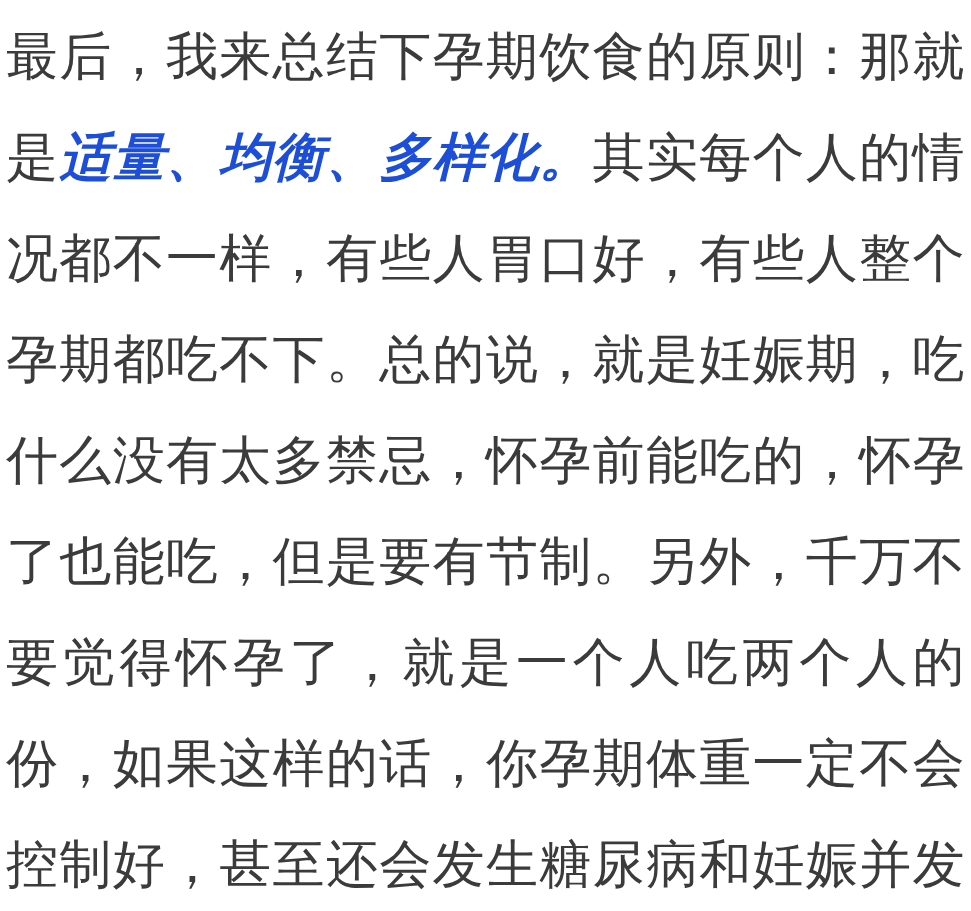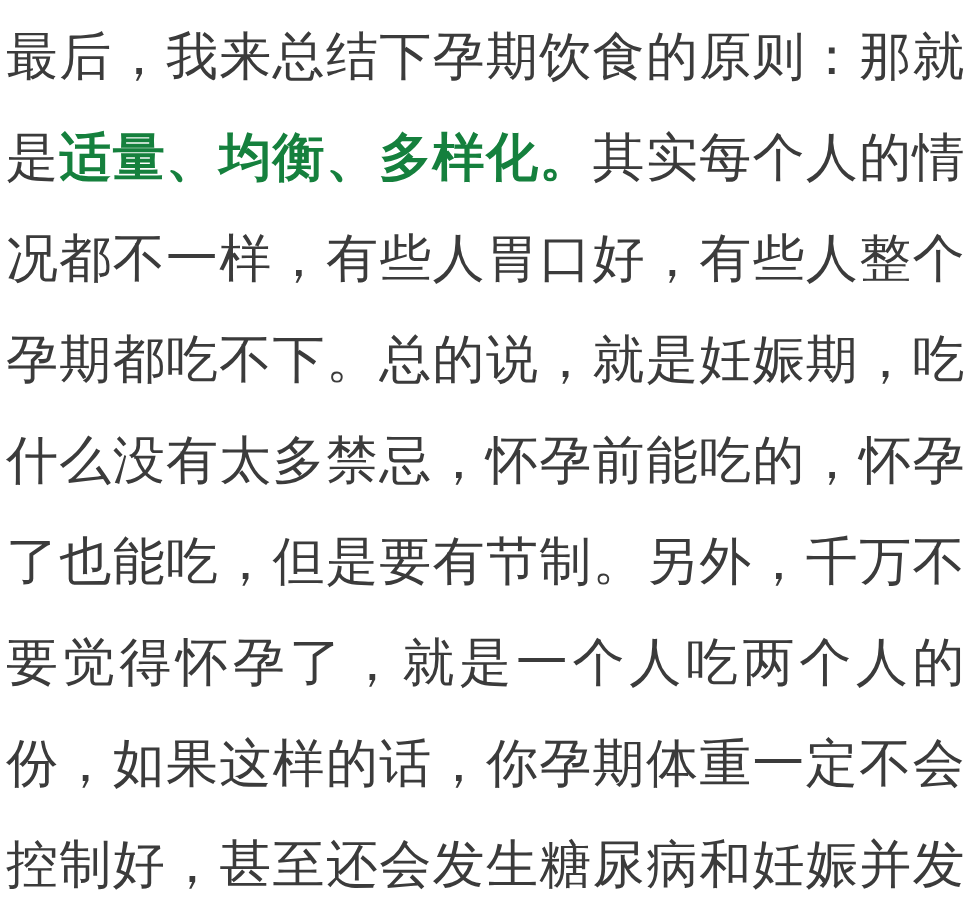--- a/index.html
+++ b/index.html
@@ -25,22 +25,23 @@
     line-height: 101px;
     color: #3b3b3b;
     letter-spacing: 0.5px;
     text-align: justify;
     text-justify: inter-character;
     word-break: break-all;
     margin: 0;
     padding-top: 6px;
   }
   .accent {
-    color: #15803d;
+    color: #1d4ed8;
     font-weight: bold;
+    font-style: italic;
   }
 </style>
 </head>
 <body>
 
 <div class="page">
   <p class="article-body"><span>最后，我来总结下孕期饮食的原则：那就是</span><span class="accent">适量、均衡、多样化。</span><span>其实每个人的情况都不一样，有些人胃口好，有些人整个孕期都吃不下。总的说，就是妊娠期，吃什么没有太多禁忌，怀孕前能吃的，怀孕了也能吃，但是要有节制。另外，千万不要觉得怀孕了，就是一个人吃两个人的份，如果这样的话，你孕期体重一定不会控制好，甚至还会发生糖尿病和妊娠并发症。还是那句老话：“管住嘴、迈开腿！”</span></p>
 </div>
 
 </body></html>

